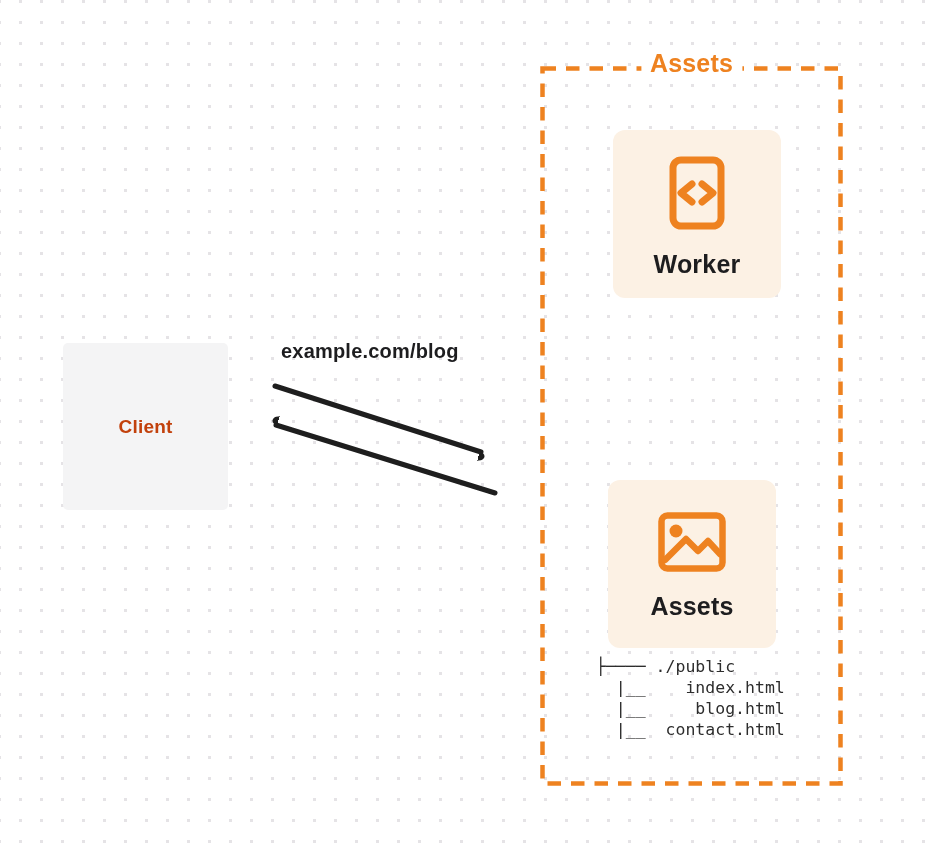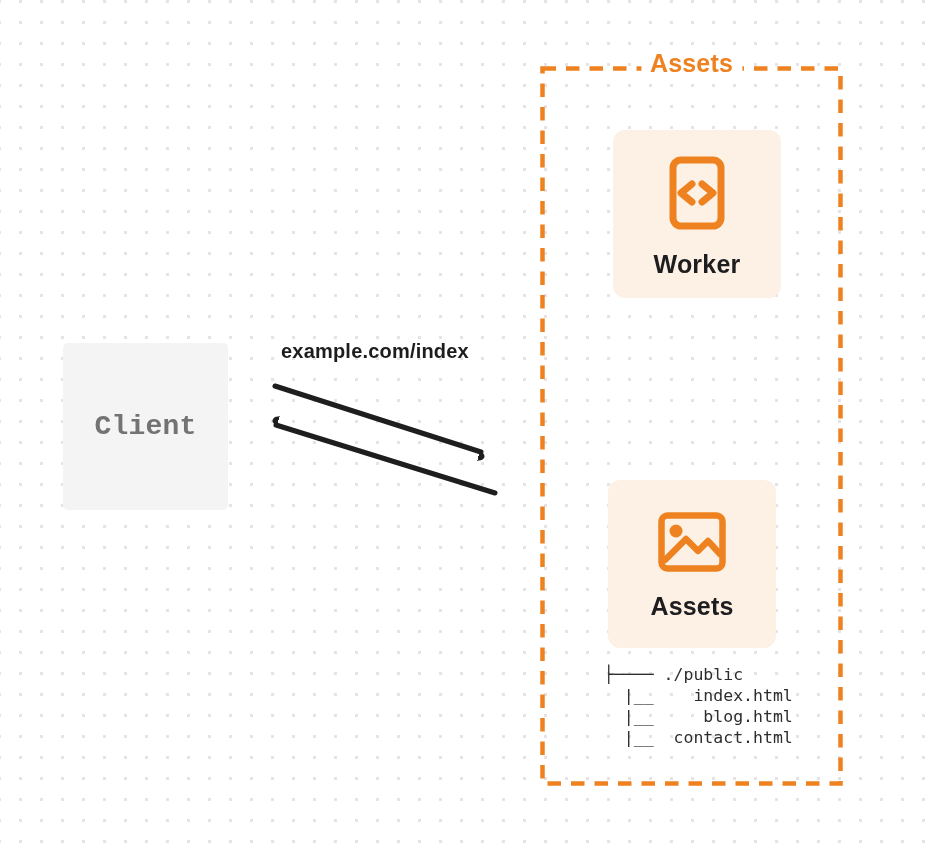--- a/index.html
+++ b/index.html
@@ -28,25 +28,24 @@
     top: 343px;
     width: 165px;
     height: 167px;
     background: #f4f4f5;
     border-radius: 5px;
     display: flex;
     align-items: center;
     justify-content: center;
   }
   .client-box .node-label {
-    font-size: 28px;
+    font-size: 19px;
     font-weight: 700;
-    color: #737373;
+    color: #c2410c;
     letter-spacing: 0.2px;
-    font-family: Liberation Mono, monospace;
   }
 
   
   .request-label {
     position: absolute;
     left: 281px;
     top: 340px;
     font-size: 20px;
     font-weight: 700;
     color: #1d1d1f;
@@ -113,38 +112,38 @@
     color: #1d1d1f;
     margin-top: 16px;
     letter-spacing: 0.2px;
   }
 
   
   .file-tree {
     position: absolute;
     left: 48px;
     top: 582px;
-    margin: 16px;
+    margin: 8px;
     font-family: "DejaVu Sans Mono", monospace;
     font-size: 16.5px;
     line-height: 21px;
     color: #2d2d2d;
     white-space: pre;
   }
 </style>
 </head>
 <body>
 
 <div class="canvas">
 
   <div class="client-box">
     <span class="node-label">Client</span>
   </div>
 
-  <div class="request-label">example.com/index</div>
+  <div class="request-label">example.com/blog</div>
 
   <svg class="arrows-svg" viewBox="0 0 938 860">
     <defs>
       <marker id="chevron" markerWidth="24" markerHeight="24" refX="1" refY="7" orient="auto" markerUnits="userSpaceOnUse">
         <polyline points="-13,0 1,7 -13,14" fill="none" stroke="#1e1e1e" stroke-width="5" stroke-linecap="round" stroke-linejoin="round" transform="scale(1.6)"></polyline>
       </marker>
     </defs>
     <line x1="275" y1="386" x2="481" y2="452" stroke="#1e1e1e" stroke-width="5" stroke-linecap="round" marker-end="url(#chevron)"></line>
     <line x1="495" y1="493" x2="276" y2="425" stroke="#1e1e1e" stroke-width="5" stroke-linecap="round" marker-end="url(#chevron)"></line>
   </svg>

